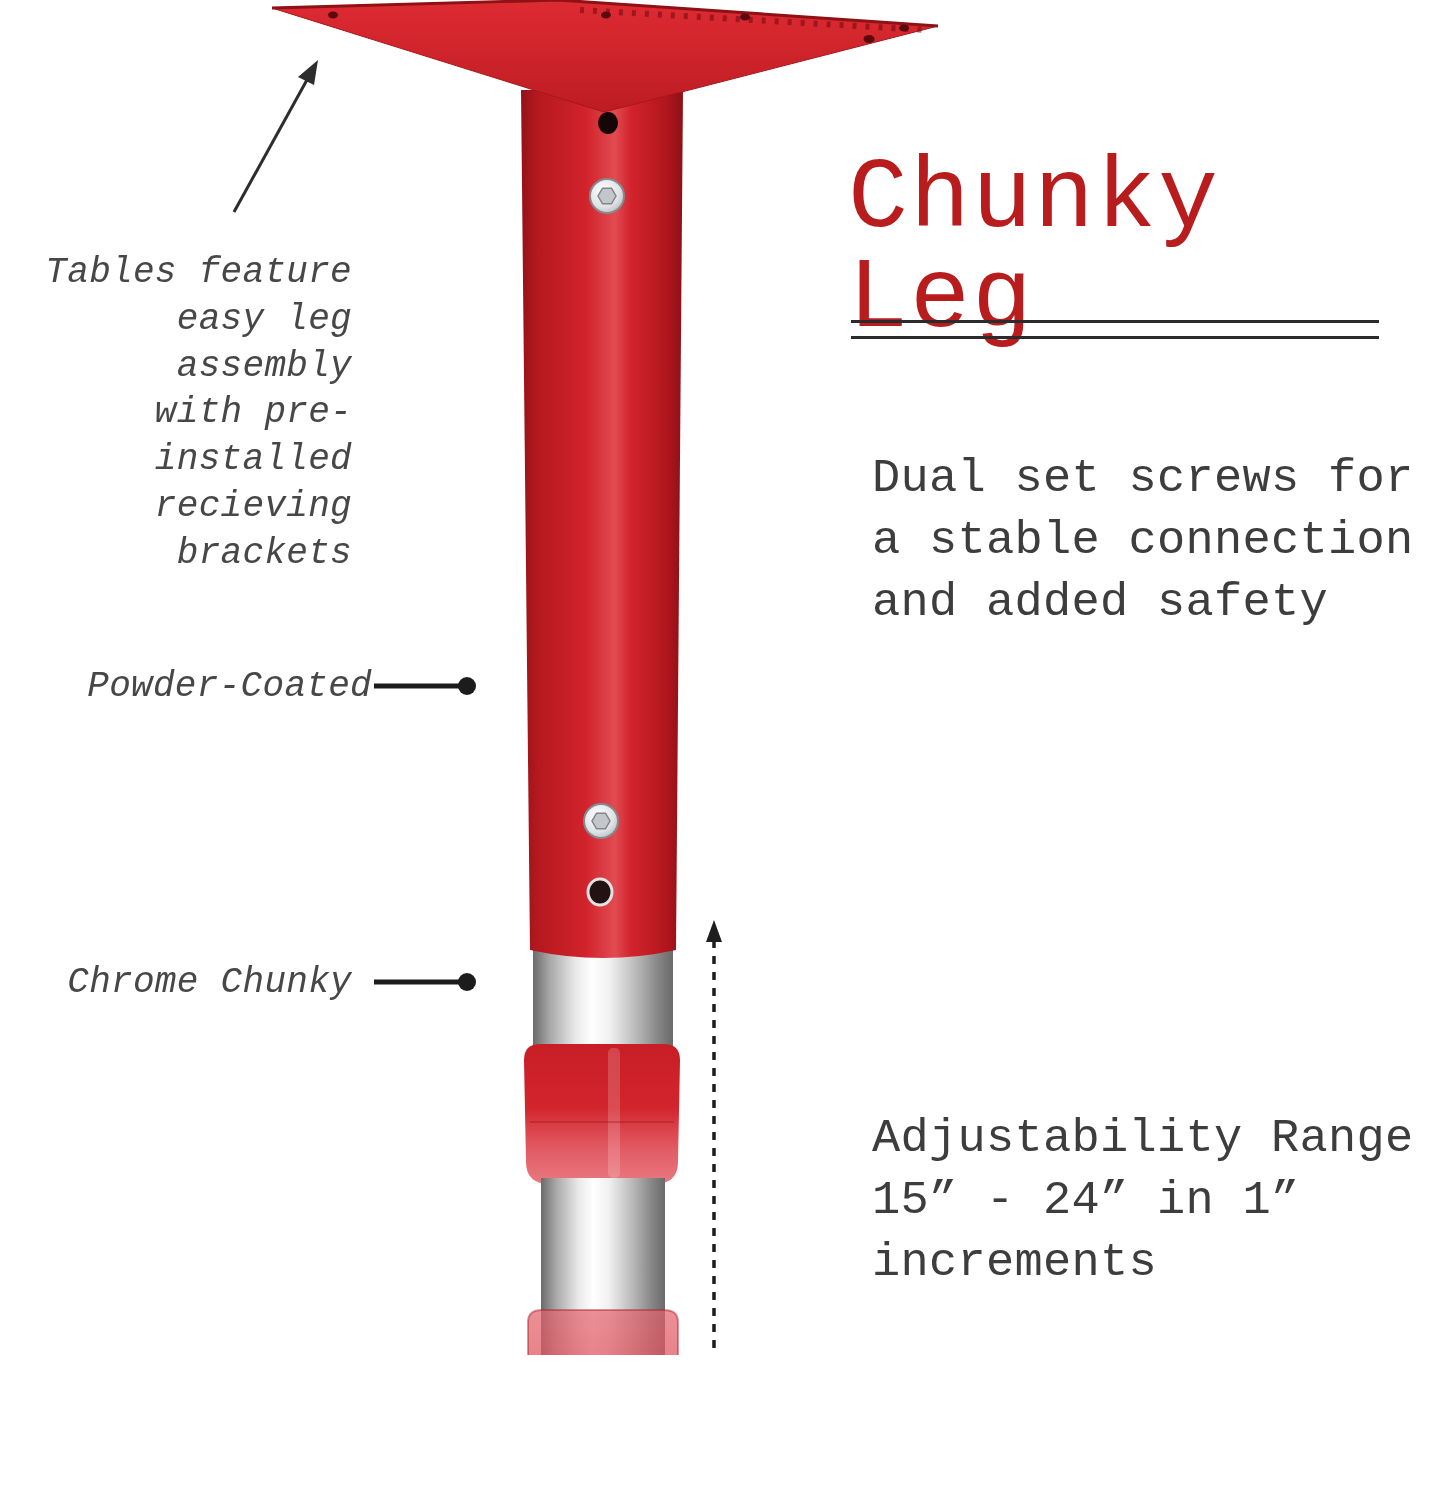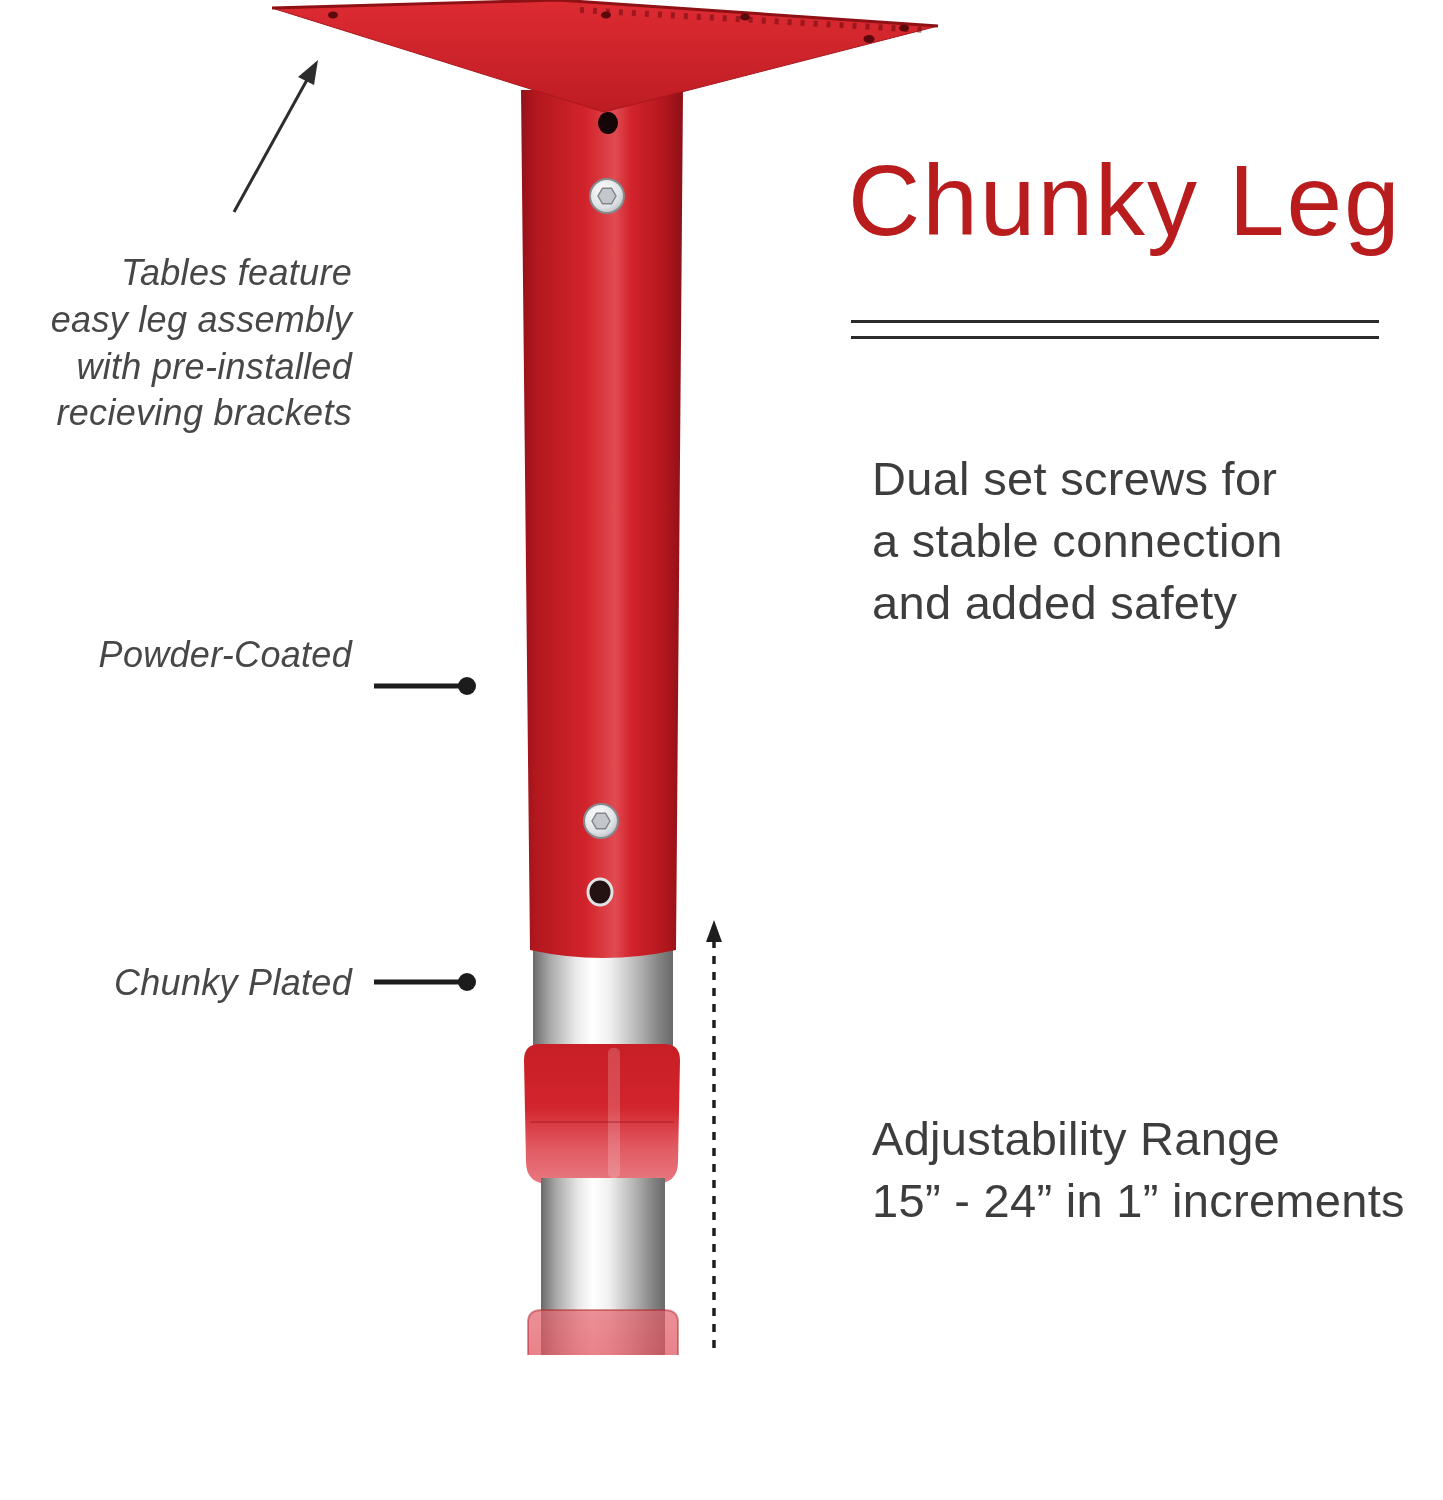--- a/index.html
+++ b/index.html
@@ -1,21 +1,21 @@
 <!DOCTYPE html>
 <html><head>
 <meta charset="utf-8">
 <style>
   html,body{margin:0;padding:0;background:#ffffff;}
   .canvas{
     position:relative;
     width:1443px;height:1355px;
     background:#ffffff;
     overflow:hidden;
-    font-family:Liberation Sans, sans-serif;
+    font-family:Liberation Mono, monospace;
     color:#3d3d3d;
   }
   .abs{position:absolute;}
   .pre{white-space:pre-line;}
   .illustration-svg{position:absolute;left:0;top:0;width:1443px;height:1500px;}
   .annot{
     font-style:italic;
     font-size:36px;
     line-height:1.3;
     color:#474747;
@@ -153,23 +153,23 @@
       <polygon points="714,920 706,942 722,942" fill="#1e1e1e"></polygon>
       <polygon points="714,1478 706,1456 722,1456" fill="#1e1e1e"></polygon>
     </g>
   </svg>
 
   <div class="abs annot pre" style="top:250px;">Tables feature
 easy leg assembly
 with pre-installed
 recieving brackets</div>
 
-  <div class="abs annot" style="top:632px;">Powder-Coated</div>
+  <div class="abs annot" style="top:664px;margin-left:20px;">Powder-Coated</div>
 
-  <div class="abs annot" style="top:960px;">Chunky Plated</div>
+  <div class="abs annot" style="top:960px;">Chrome Chunky</div>
 
   <div class="abs title">Chunky Leg</div>
   <div class="abs underline" style="top:320px;"></div>
   <div class="abs underline" style="top:336px;"></div>
 
   <div class="abs feature pre" style="top:448px;">Dual set screws for
 a stable connection
 and added safety</div>
 
 

